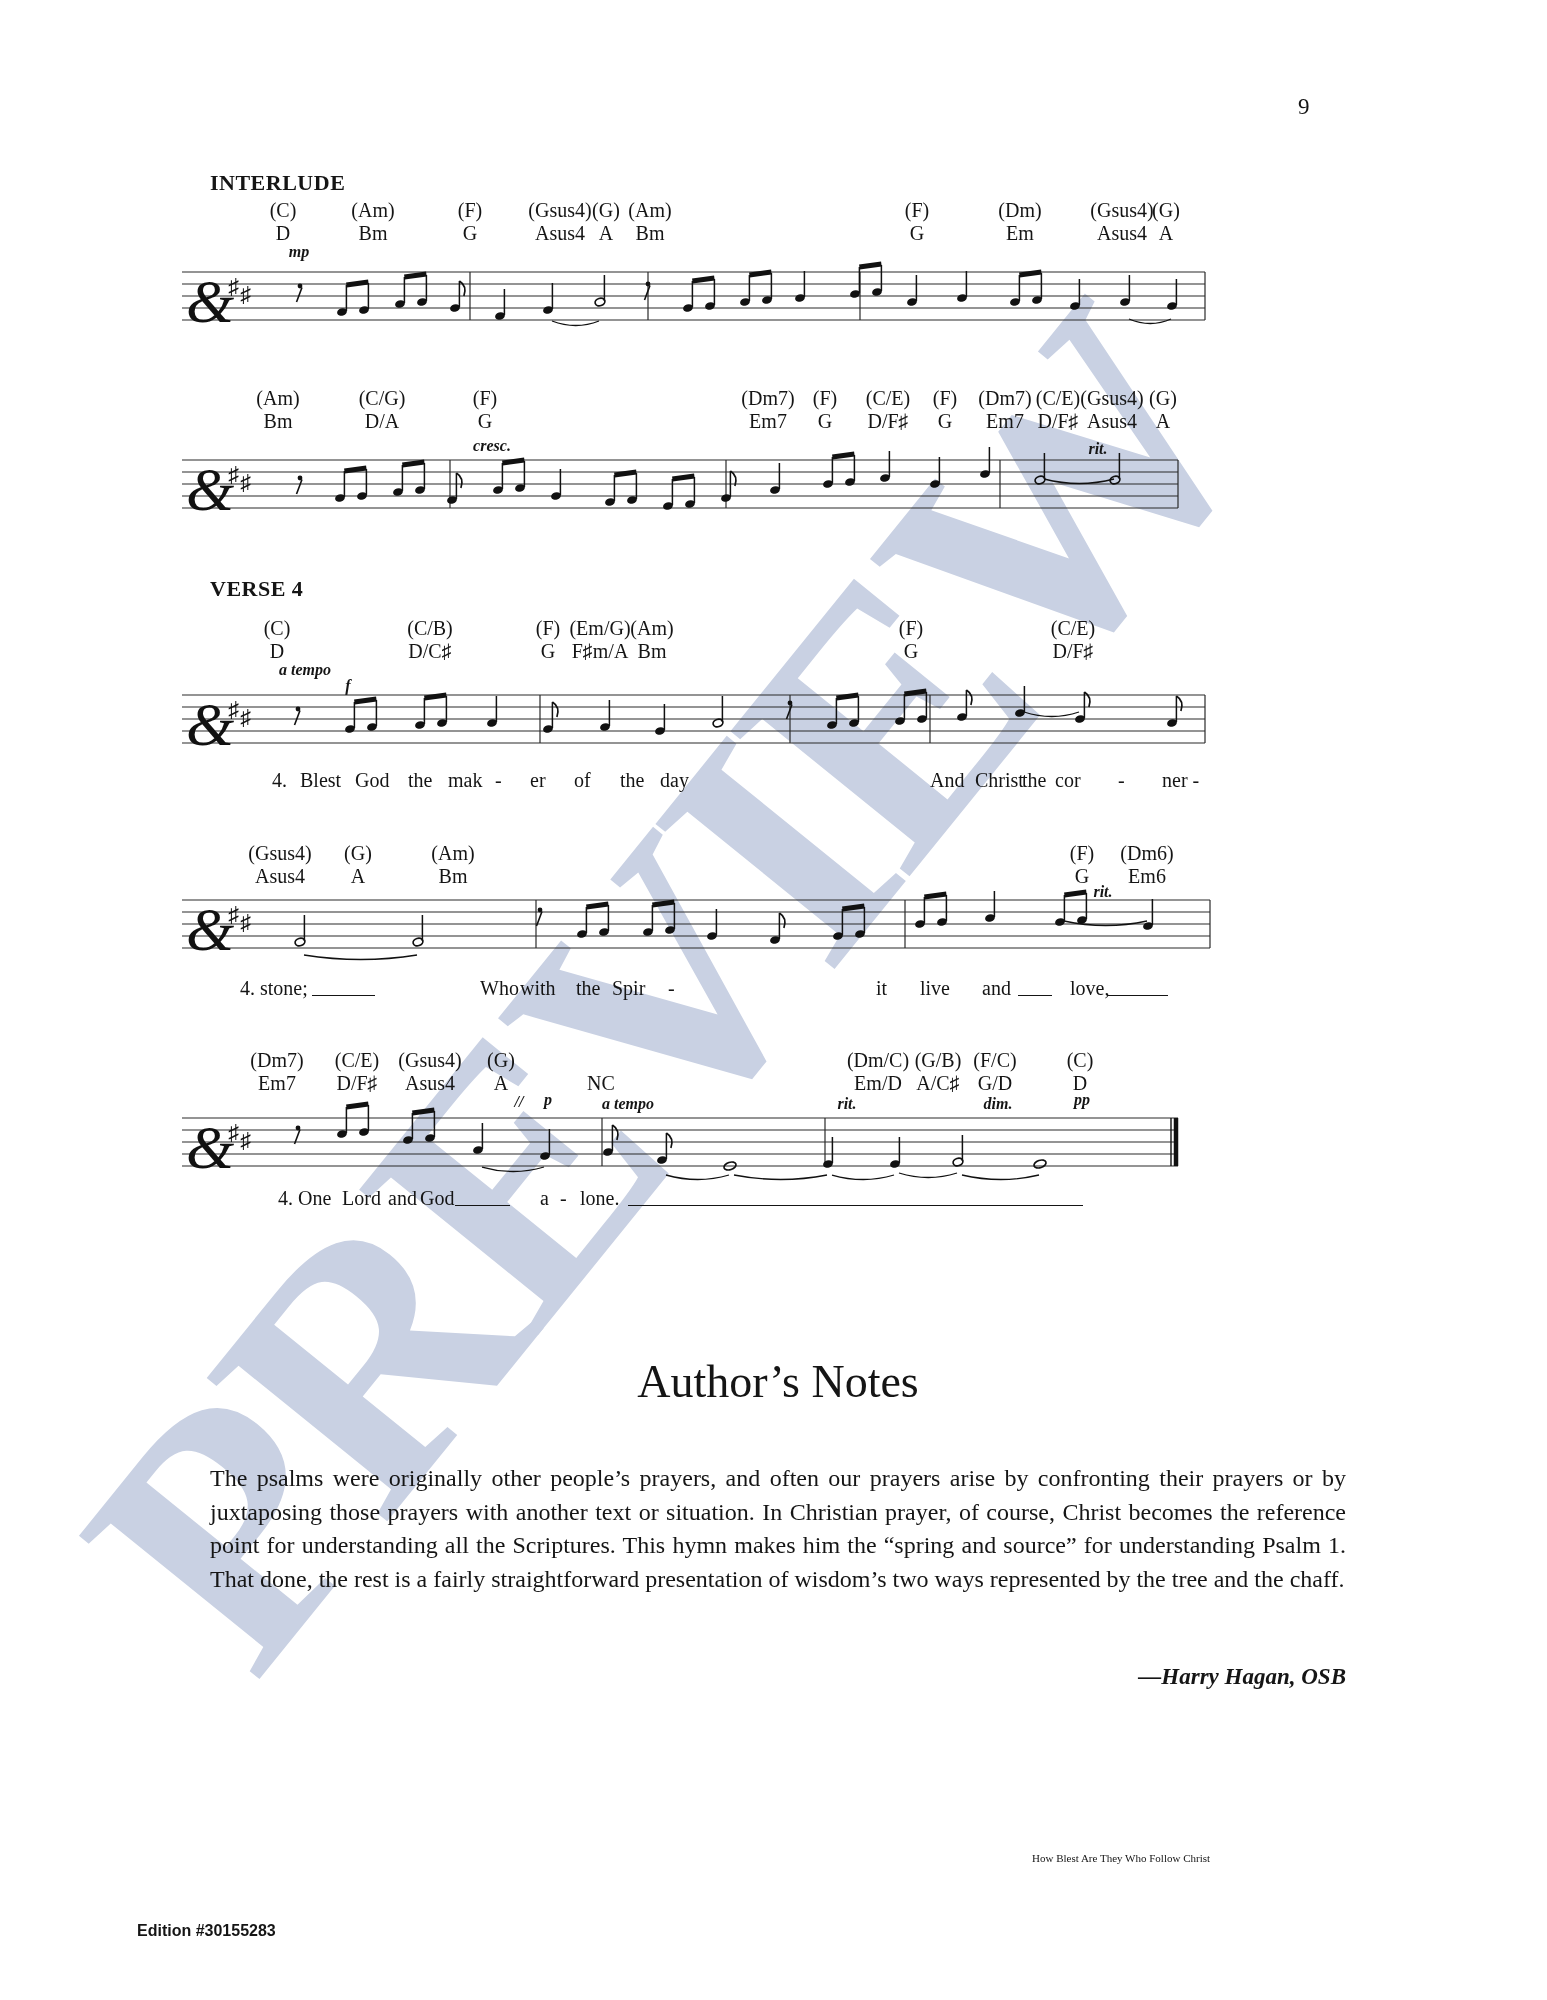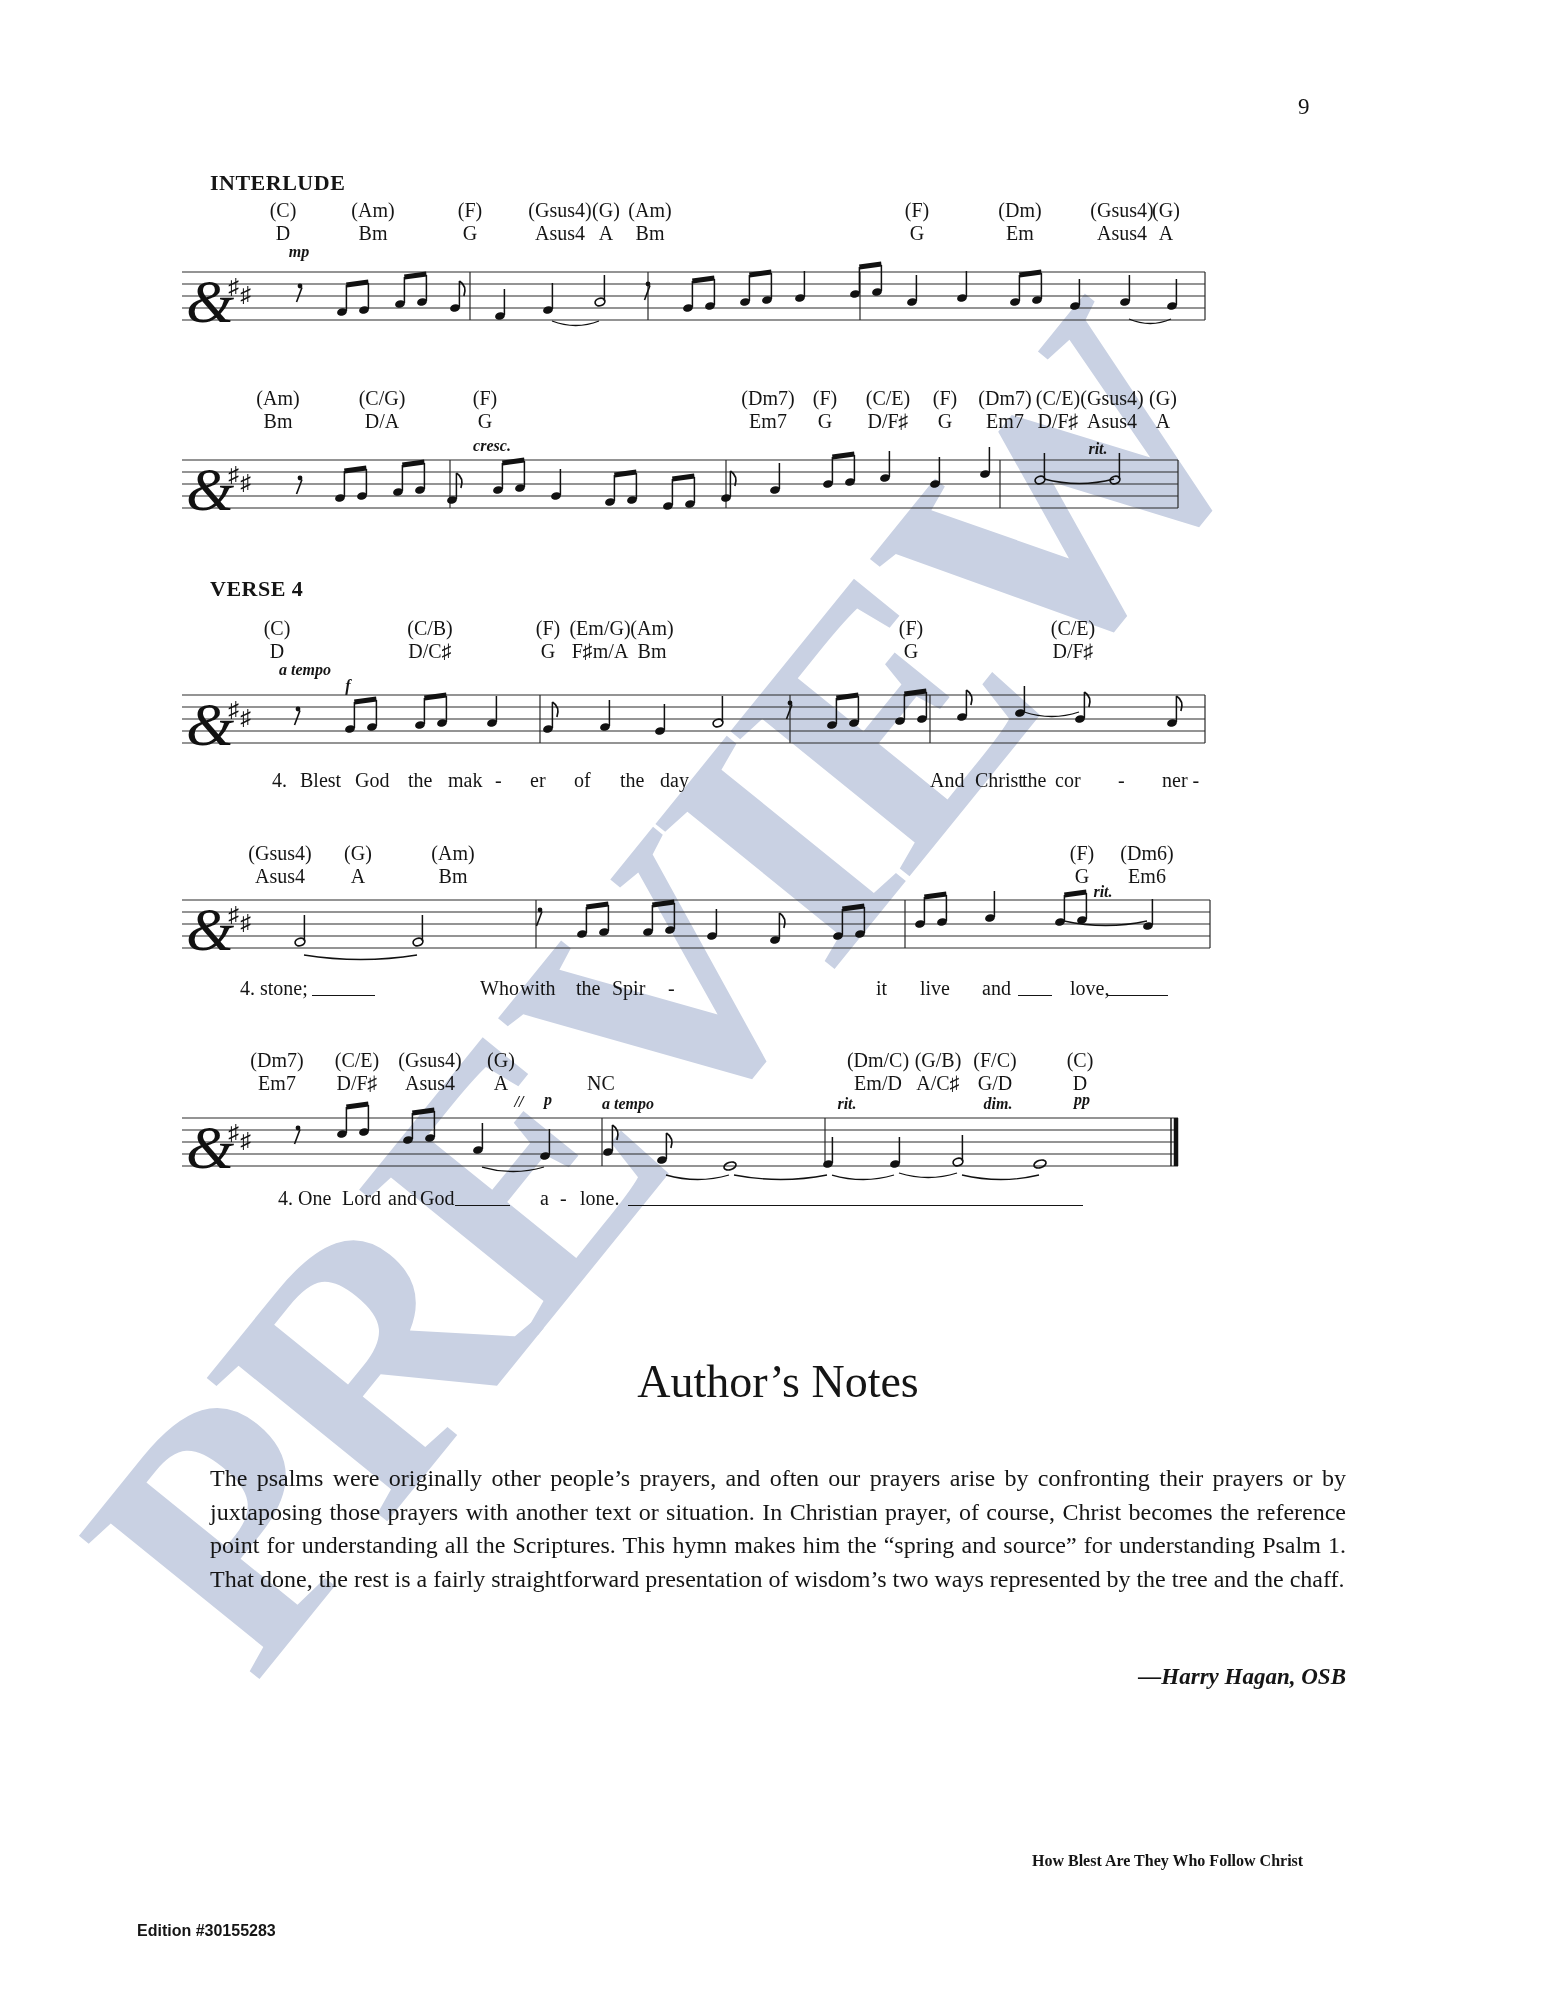--- a/index.html
+++ b/index.html
@@ -15,21 +15,21 @@
         font-size:16px;white-space:nowrap;line-height:1;}
   .mark.big{font-size:16px;}
   .syl{position:absolute;font-size:20px;white-space:nowrap;line-height:1;}
   .lyrule{position:absolute;border-bottom:1.6px solid #151515;height:1px;}
   .staff-svg{position:absolute;}
   .title{position:absolute;left:210px;width:1136px;text-align:center;font-size:46px;}
   .para{position:absolute;left:210px;width:1136px;font-size:24px;line-height:33.5px;
         text-align:justify;}
   .sig{position:absolute;left:210px;width:1136px;text-align:right;font-size:23px;
        font-weight:bold;font-style:italic;}
-  .foot-r{position:absolute;font-size:16px;font-weight:bold;}
+  .foot-r{position:absolute;font-size:11px;font-weight:normal;}
   .foot-l{position:absolute;font-family:"Liberation Sans", sans-serif;font-weight:bold;font-size:16px;}
 </style>
 </head>
 <body>
 
 <div class="page">
 
   <div class="wm" style="left: 665px; top: 990px; font-size: 352px; color: rgb(201, 209, 227);">PREVIEW</div>
 
   <div class="layer">

